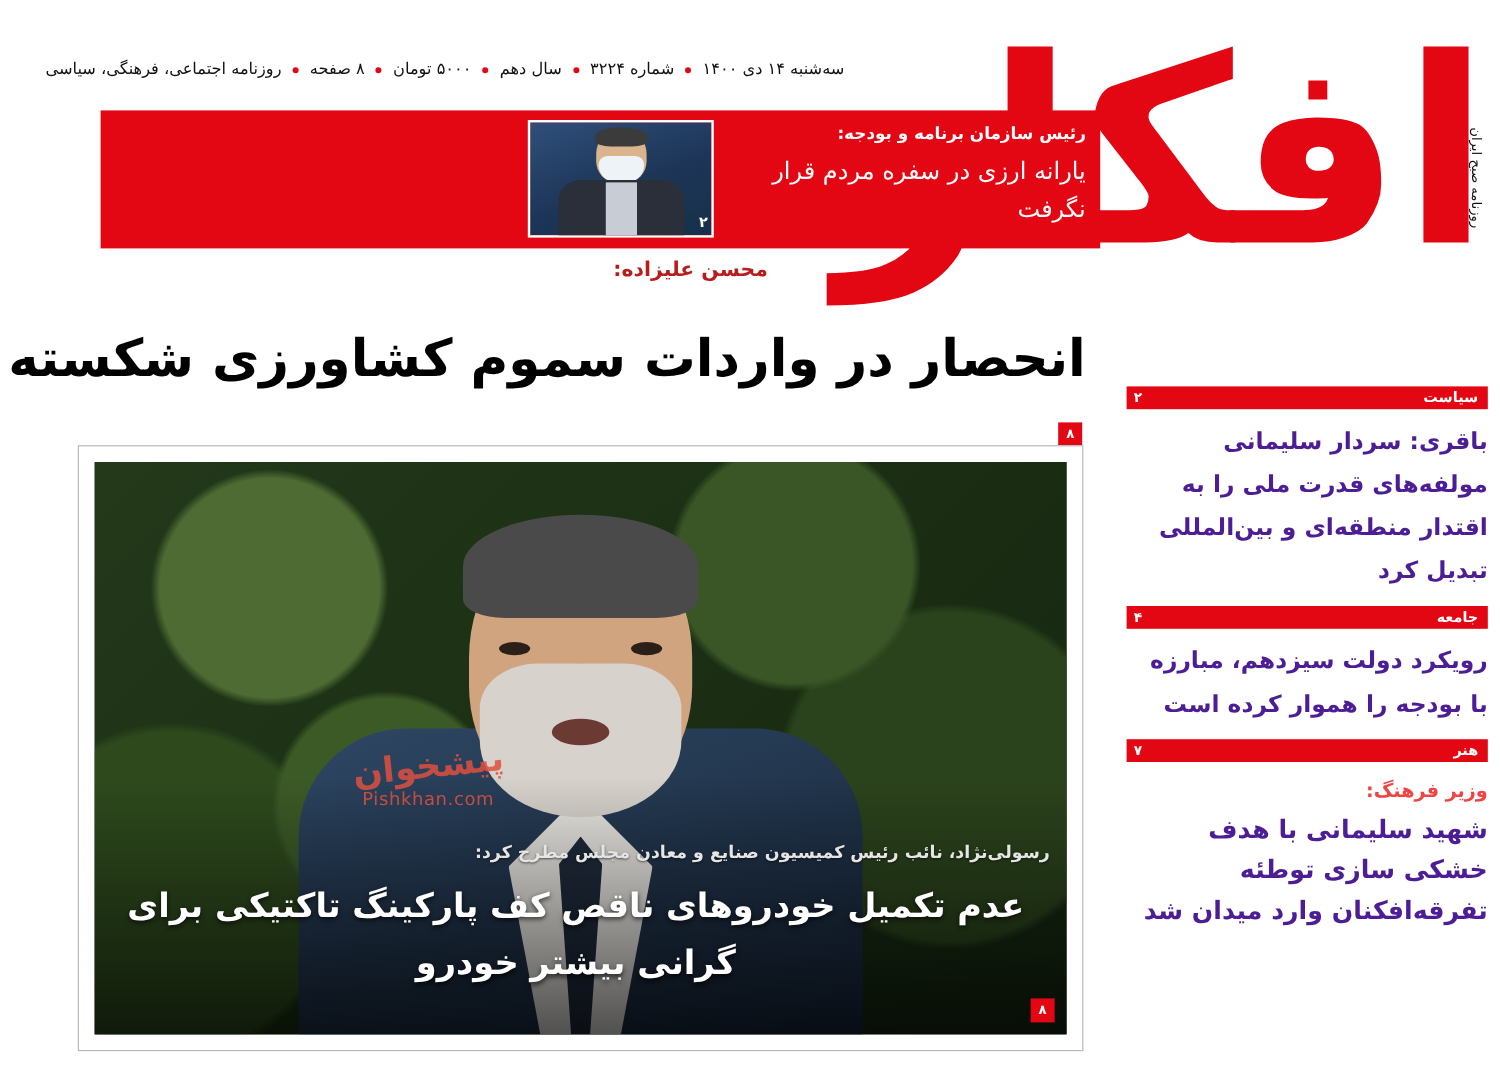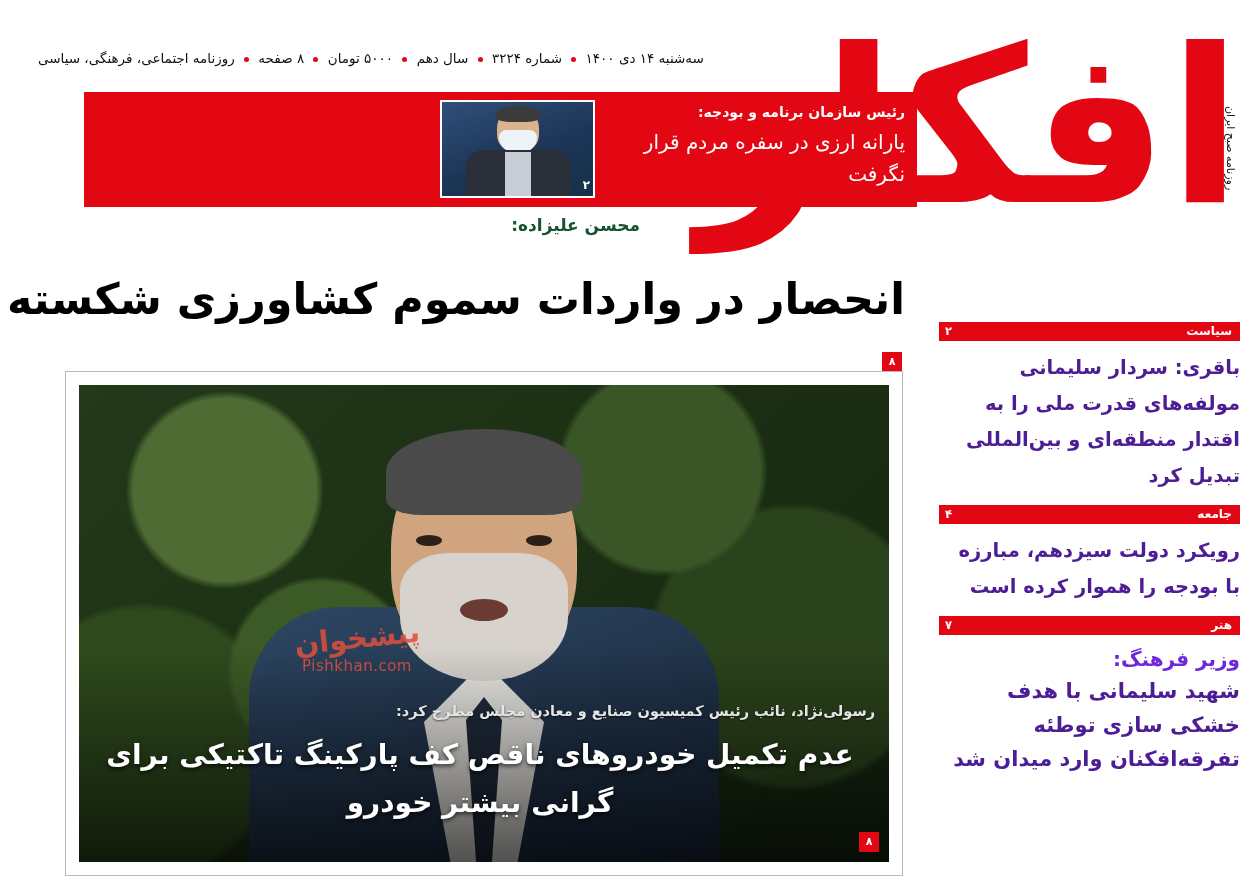--- a/index.html
+++ b/index.html
@@ -150,21 +150,21 @@
     font-weight: bold;
     color: #fff;
   }
 
   
   .lead-kicker {
     position: absolute;
     top: 215px; right: 610px;
     font-size: 17px;
     font-weight: bold;
-    color: #14532d;
+    color: #b91c1c;
     direction: rtl;
   }
   .lead-head {
     position: absolute;
     top: 268px; right: 345px;
     width: 840px;
     text-align: right;
     direction: rtl;
     font-size: 43px;
     font-weight: bold;
@@ -365,23 +365,23 @@
   .sec-page {
     position: absolute;
     left: 6px; top: 2px;
     color: #fff;
     font-size: 11.5px;
     font-weight: bold;
   }
   .sb-kicker {
     direction: rtl;
     text-align: right;
-    font-size: 20px;
-    font-weight: bold;
-    color: #6d28d9;
+    font-size: 16px;
+    font-weight: bold;
+    color: #ef4444;
     line-height: 30px;
   }
   .sb-head {
     direction: rtl;
     text-align: right;
     font-size: 19.5px;
     font-weight: bold;
     color: #4c1d95;
     line-height: 36px;
     margin-bottom: 11px;

